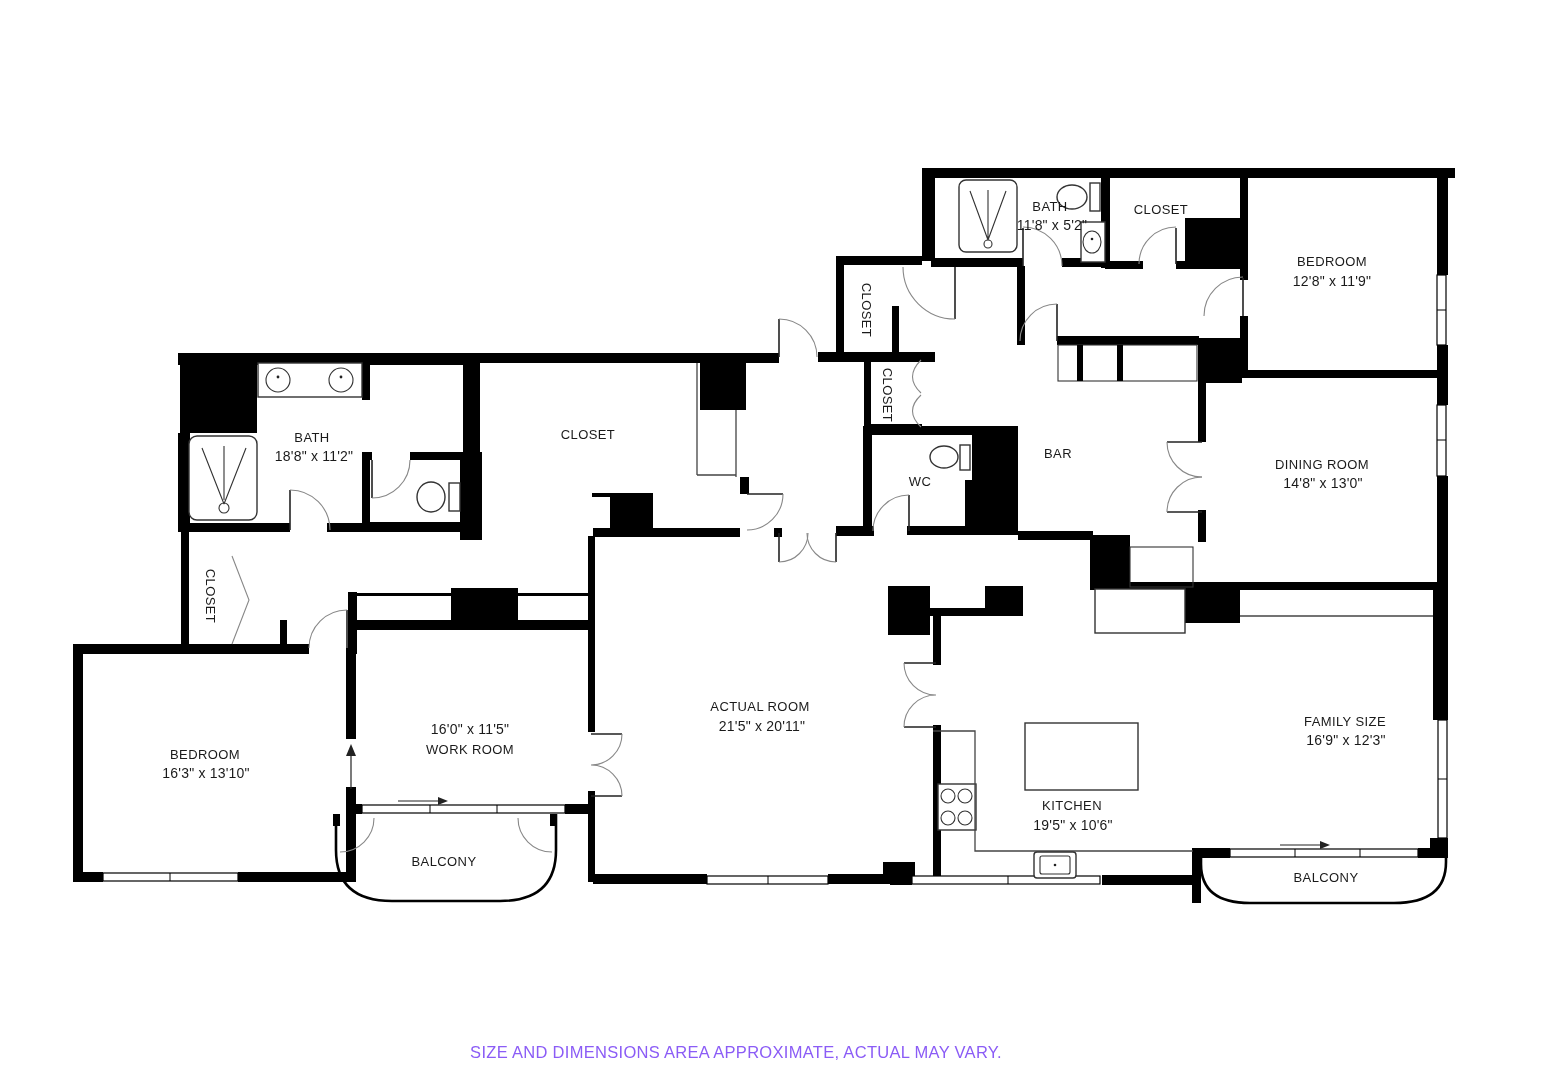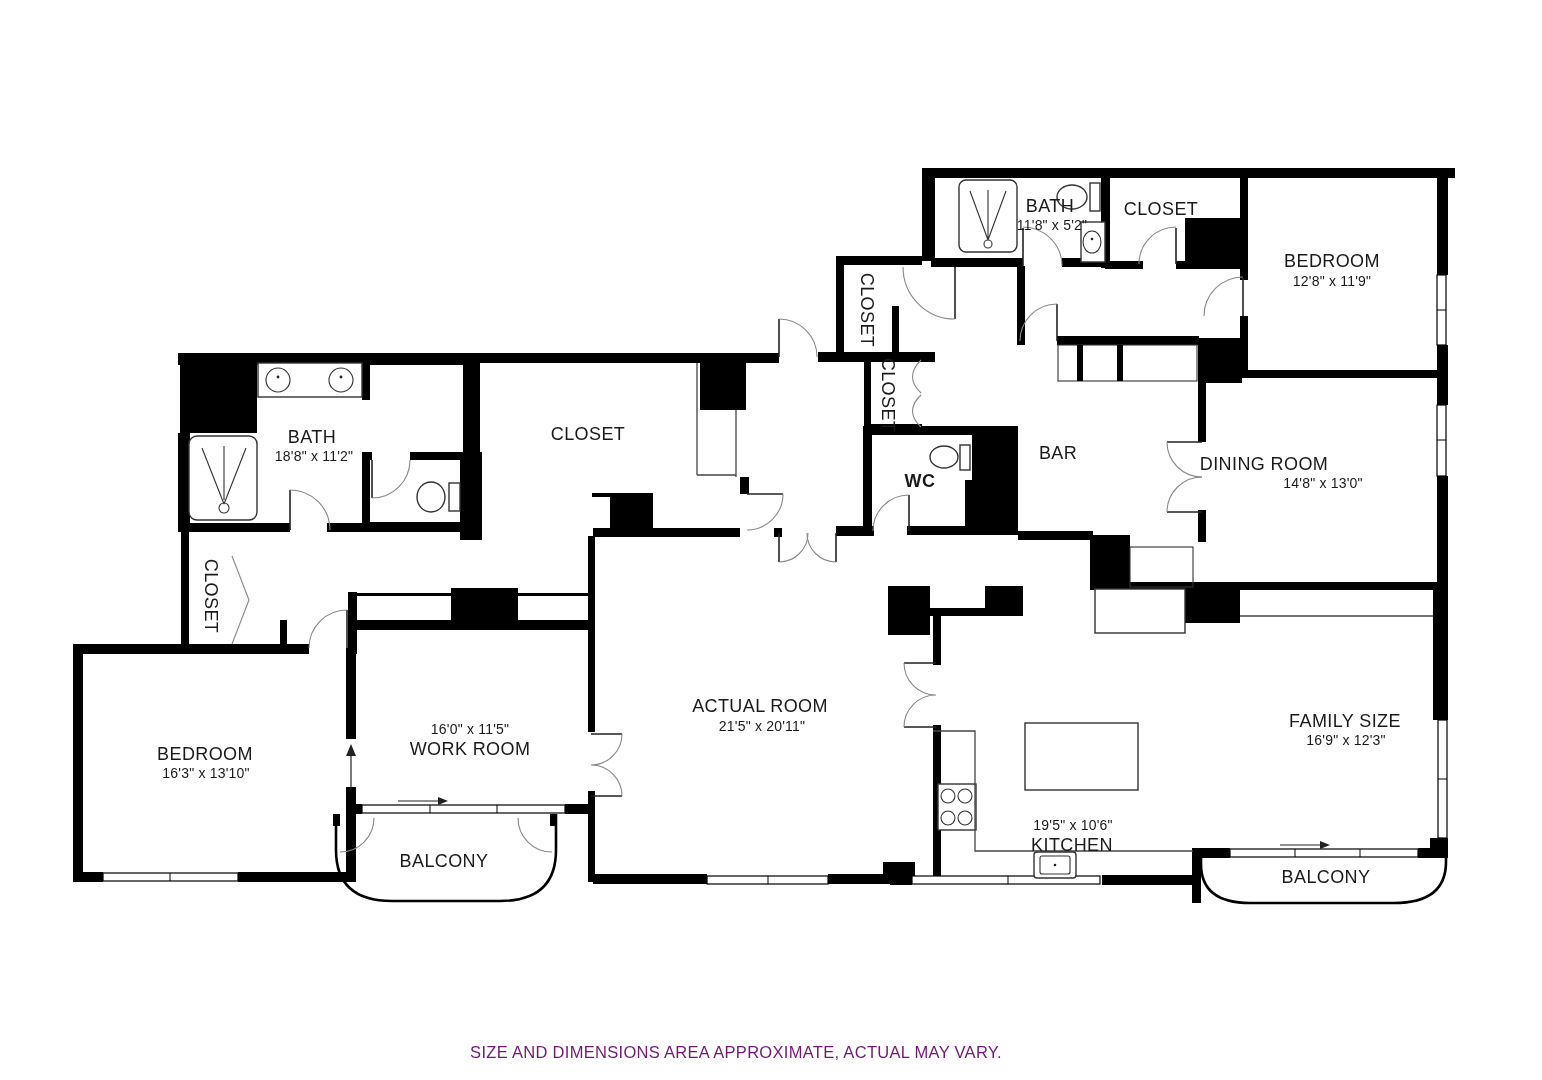--- a/index.html
+++ b/index.html
@@ -11,25 +11,25 @@
   .fix{stroke:#333;stroke-width:1.4;fill:#fff;}
   .fixl{stroke:#333;stroke-width:1.1;fill:none;}
   .door{stroke:#888;stroke-width:1.1;fill:none;}
   .leaf{stroke:#222;stroke-width:1.6;fill:none;}
   .win{fill:#fff;stroke:#000;stroke-width:1.2;}
   .wint{stroke:#000;stroke-width:1;}
   .bal{stroke:#000;stroke-width:2.6;fill:none;}
   .arr{stroke:#222;stroke-width:1.2;fill:none;}
   .arrh{fill:#222;stroke:none;}
   .lbl{position:absolute;transform:translate(-50%,-50%);white-space:nowrap;
-       font-size:18px;letter-spacing:.4px;color:#1a1a1a;text-align:center;}
+       font-size:13px;letter-spacing:.4px;color:#1a1a1a;text-align:center;}
   .dim{font-size:14px;letter-spacing:.2px;}
   .vert{writing-mode:vertical-rl;transform:translate(-50%,-50%);}
   .disc{position:absolute;transform:translate(-50%,-50%);font-size:16.5px;letter-spacing:.3px;
-        white-space:nowrap;color:#701a75;}
+        white-space:nowrap;color:#8b5cf6;}
 </style>
 </head>
 <body>
 
 <div id="stage">
 
 <svg id="plan-svg" width="1542" height="1080" viewBox="0 0 1542 1080" xmlns="http://www.w3.org/2000/svg">
 
   <g>
 
@@ -299,36 +299,36 @@
   <div class="lbl dim" style="left:470px;top:729px;">16'0" x 11'5"</div>
 
   <div class="lbl" style="left:760px;top:706px;">ACTUAL ROOM</div>
   <div class="lbl dim" style="left:762px;top:726px;">21'5" x 20'11"</div>
 
   <div class="lbl" style="left:444px;top:861px;">BALCONY</div>
 
   <div class="lbl vert" style="left:866px;top:310px;">CLOSET</div>
   <div class="lbl vert" style="left:887px;top:395px;">CLOSET</div>
 
-  <div class="lbl" style="left:920px;top:481px;font-weight:bold;">WC</div>
+  <div class="lbl" style="left:920px;top:481px;">WC</div>
 
   <div class="lbl" style="left:1050px;top:206px;">BATH</div>
   <div class="lbl dim" style="left:1052px;top:225px;">11'8" x 5'2"</div>
 
   <div class="lbl" style="left:1161px;top:209px;">CLOSET</div>
 
   <div class="lbl" style="left:1332px;top:261px;">BEDROOM</div>
   <div class="lbl dim" style="left:1332px;top:281px;">12'8" x 11'9"</div>
 
   <div class="lbl" style="left:1058px;top:453px;">BAR</div>
 
-  <div class="lbl" style="left:1264px;top:464px;text-align:center;">DINING ROOM</div>
+  <div class="lbl" style="left:1322px;top:464px;text-align:center;">DINING ROOM</div>
   <div class="lbl dim" style="left:1323px;top:483px;">14'8" x 13'0"</div>
 
-  <div class="lbl" style="left:1072px;top:805px;margin-top:40px;">KITCHEN</div>
+  <div class="lbl" style="left:1072px;top:805px;">KITCHEN</div>
   <div class="lbl dim" style="left:1073px;top:825px;">19'5" x 10'6"</div>
 
   <div class="lbl" style="left:1345px;top:721px;">FAMILY SIZE</div>
   <div class="lbl dim" style="left:1346px;top:740px;">16'9" x 12'3"</div>
 
   <div class="lbl" style="left:1326px;top:877px;">BALCONY</div>
 
   <div class="disc" style="left:736px;top:1052px;">SIZE AND DIMENSIONS AREA APPROXIMATE, ACTUAL MAY VARY.</div>
 </div>
 

